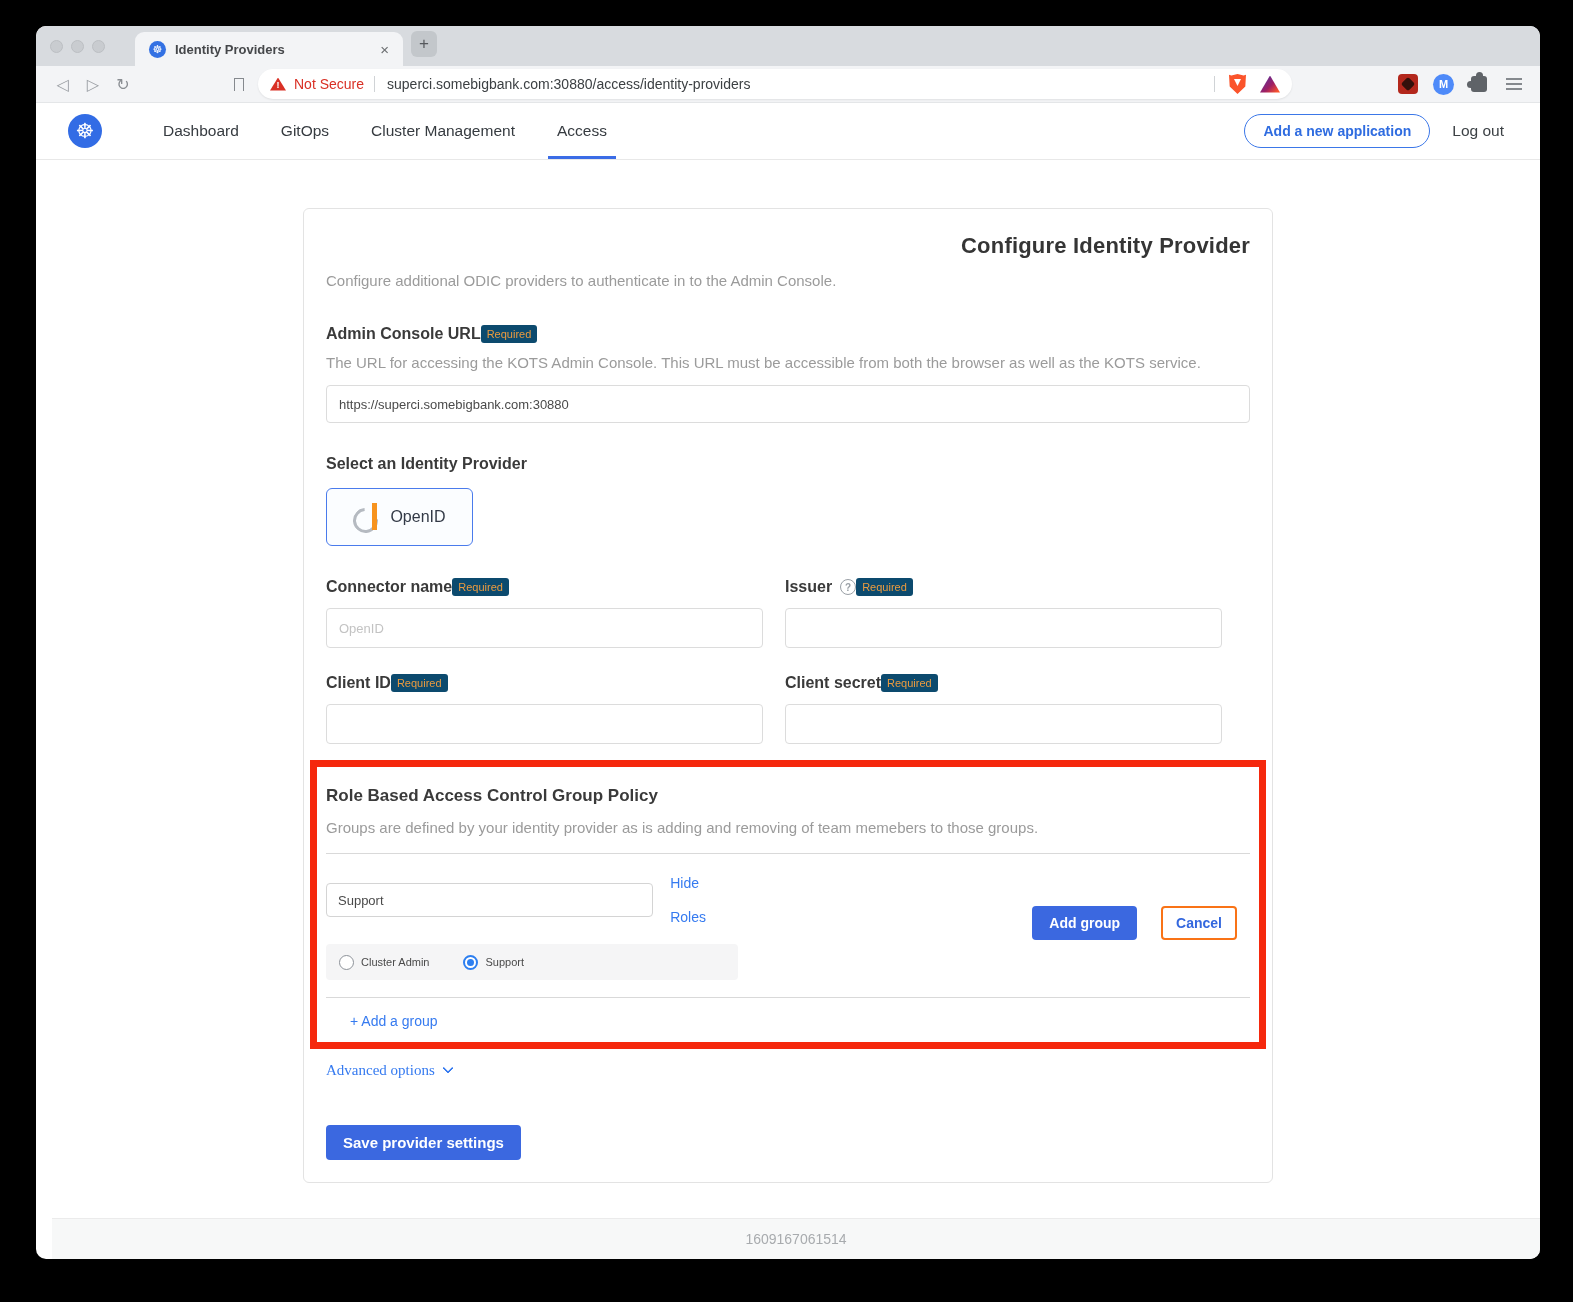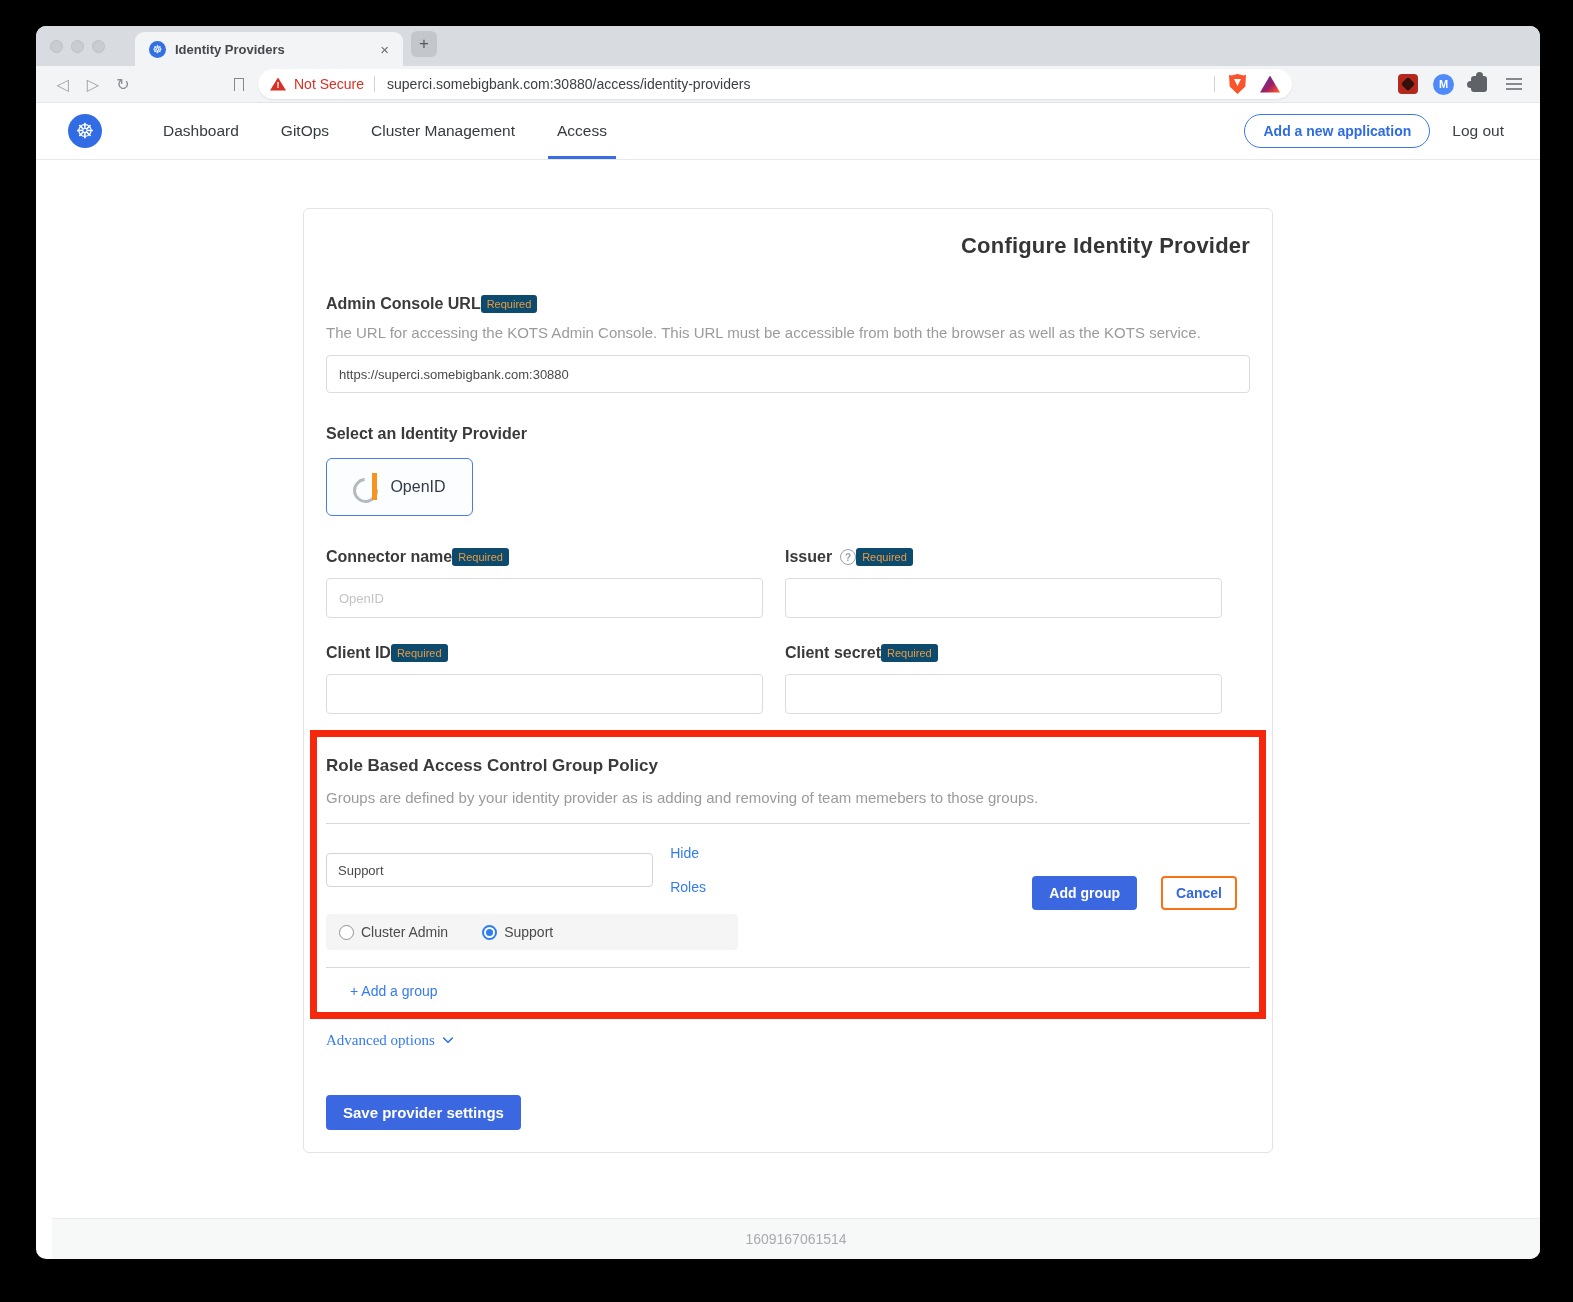--- a/index.html
+++ b/index.html
@@ -101,21 +101,21 @@
   .hr { border-top:1px solid #d9d9d9; margin-top:17px; }
   .group-row { display:flex; margin-top:12px; align-items:flex-start; }
   .group-left { width:412px; }
   .group-input-line { display:flex; align-items:center; }
   .group-input { width:330px; height:34px; border:1px solid #d4d4d4; border-radius:4px; padding:0 11px; font-size:13px;
                  color:#4a4a4a; font-family:inherit; outline:none; }
   .link { color:#357af0; font-size:14px; text-decoration:none;margin-left:24px; }
   .hide-roles { margin-left:17px; line-height:34px; }
   .roles-panel { margin-top:10px; width:412px; height:36px; background:#f5f5f6; border-radius:4px; display:flex;
                  align-items:center; padding:0 13px; gap:34px; }
-  .role-opt { display:flex; align-items:center; gap:7px; font-size:14px; color:#4a4a4a; }
+  .role-opt { display:flex; align-items:center; gap:7px; font-size:11px; color:#4a4a4a; }
   .radio { width:15px; height:15px; border-radius:50%; border:1.5px solid #8d9299; background:#fff; position:relative; flex:none; }
   .radio.on { border:2px solid #2d7ff0; }
   .radio.on::after { content:""; position:absolute; inset:2px; background:#2d7ff0; border-radius:50%; }
   .group-btns { margin-left:auto; align-self:center; display:flex; gap:24px; padding-right:13px; }
   .btn-blue { background:#3b68e0; color:#fff; font-size:14px; font-weight:bold; border:none; border-radius:4px;
               padding:0 17px; height:34px; font-family:inherit; }
   .btn-outline { background:#fff; color:#3367de; font-size:14px; font-weight:bold; border:2px solid #f97316;
                  border-radius:4px; padding:1px 13px; height:34px; font-family:inherit; }
   .add-group-link { display:inline-block; margin-top:15px; font-size:14px; }
 
@@ -184,20 +184,21 @@
     <span class="right">
       <button class="pill-btn">Add a new application</button>
       <span class="logout">Log out</span>
     </span>
   </div>
 
   <div class="content">
     <div class="card">
 
       <div class="h1">Configure Identity Provider</div>
+      <div class="subtitle">Configure additional ODIC providers to authenticate in to the Admin Console.</div>
 
       <div class="sec-label mt-url-label">
         <span>Admin Console URL</span>
         <span class="badge">Required</span>
       </div>
       <div class="help">The URL for accessing the KOTS Admin Console. This URL must be accessible from both the browser as well as the KOTS service.</div>
       <input class="txt-input mt-url-input" value="https://superci.somebigbank.com:30880" style="">
 
       <div class="sec-label mt-provider">Select an Identity Provider</div>
       <div class="openid-card">

